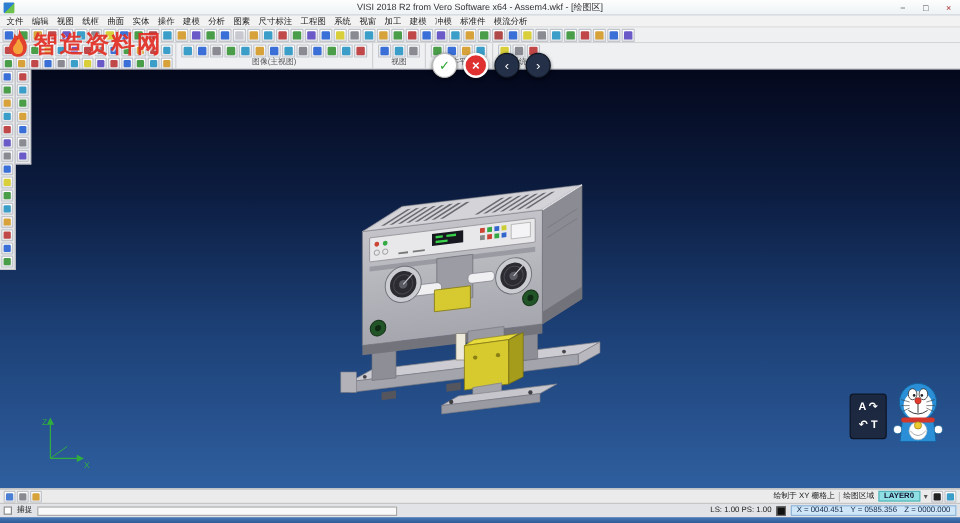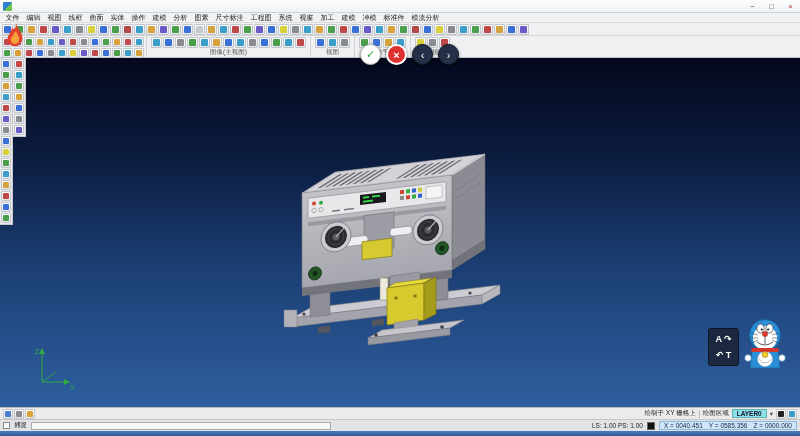--- a/index.html
+++ b/index.html
@@ -89,20 +89,21 @@
   .coords { background:#cfe6f8; border:1px solid #8fb6d8; color:#10294a; padding:0 4px;
     display:flex; gap:6px; font-size:6.5px; }
   .bluebar { position:absolute; top:431px; left:0; right:0; height:5px;
     background:linear-gradient(#4a7ab8,#2d5a96); }
 </style>
 </head>
 <body>
 
 <div class="titlebar">
   <div class="app-icon"></div>
+  <div class="title-text">VISI 2018 R2 from Vero Software x64 - Assem4.wkf - [绘图区]</div>
   <div class="win-btns">
     <div class="win-btn">−</div>
     <div class="win-btn">□</div>
     <div class="win-btn close">×</div>
   </div>
 </div>
 
 <div class="menubar">
     <div class="menu-item">文件</div>
     <div class="menu-item">编辑</div>
@@ -685,20 +686,21 @@
   <div class="cbtn cancel">×</div>
   <div class="cbtn nav">‹</div>
   <div class="cbtn nav">›</div>
 </div>
 
 <div class="watermark">
   <svg width="22" height="26" viewBox="0 0 22 26">
     <path d="M12,0 C14,8 20,10 18,18 C16,25 6,25 4,18 C2,12 8,10 8,4 C10,8 12,6 12,0 Z" fill="#e2402e"></path>
     <path d="M12,8 C13,12 16,13 15,18 C14,22 8,22 7,18 C6,14 10,13 10,10 Z" fill="#f6a23a"></path>
   </svg>
+  <span>智造资料网</span>
 </div>
 
 <div class="status1">
   <div class="sicons">
       <div class="chip">
         <i style="background: rgb(74, 127, 212);"></i>
       </div>
       <div class="chip">
         <i style="background: rgb(138, 138, 146);"></i>
       </div>

